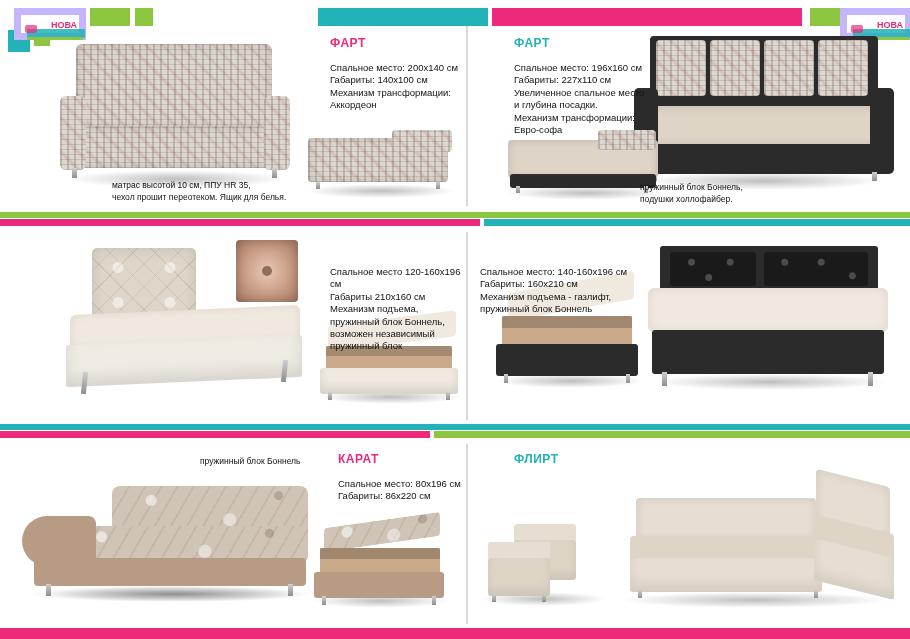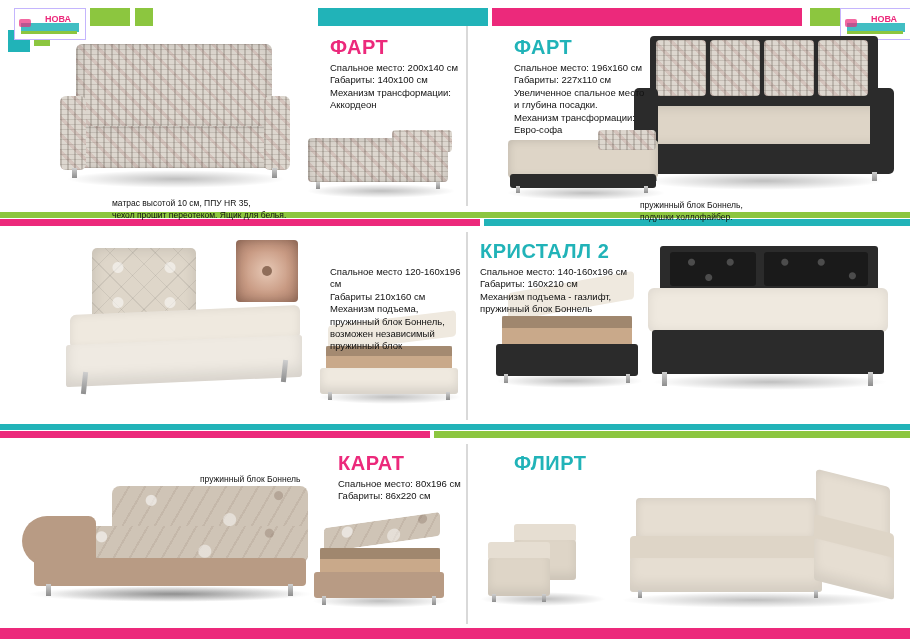--- a/index.html
+++ b/index.html
@@ -95,32 +95,32 @@
   .vline-3 {
     left: 466px; top: 444px; width: 2px; height: 180px;
     background: #d9d9d9;
   }
 
   
   .logo {
     position: absolute;
     width: 72px;
     height: 32px;
-    border: 1px solid #c4b5fd;
+    border: 7px solid #c4b5fd;
     background: #ffffff;
     box-sizing: border-box;
   }
   .logo-left { left: 14px; top: 8px; }
   .logo-right { left: 840px; top: 8px; }
   .logo svg { display: block; }
 
   
   .title {
     position: absolute;
-    font-size: 20px;
+    font-size: 12px;
     font-weight: bold;
     letter-spacing: 0.5px;
     white-space: nowrap;
   }
   .title.pink { color: #ec297b; }
   .title.teal { color: #21b3b8; }
 
   .specs {
     position: absolute;
     font-size: 9.5px;
@@ -128,21 +128,20 @@
     color: #111111;
     white-space: pre-line;
   }
 
   .note {
     position: absolute;
     font-size: 8.5px;
     line-height: 11.5px;
     color: #111111;
     white-space: pre-line;
-    margin-top: 18px;
   }
 
   
   .art { position: absolute; }
 
   
   .shadow {
     position: absolute;
     border-radius: 50%;
     background: radial-gradient(ellipse at center, rgba(0,0,0,0.25) 0%, rgba(0,0,0,0) 70%);
@@ -357,21 +356,20 @@
   <div class="art" style="left:488px; top:282px; width:162px; height:110px;">
     <div class="shadow" style="left:8px; top:92px; width:148px; height:14px;"></div>
     <div class="cream" style="position:absolute; left:20px; top:0px; width:126px; height:28px; border-radius:4px; transform: skewY(-10deg);"></div>
     <div class="tan" style="position:absolute; left:14px; top:34px; width:130px; height:34px; border-radius:2px;"></div>
     <div style="position:absolute; left:14px; top:34px; width:130px; height:12px; background:rgba(0,0,0,0.2);"></div>
     <div class="dark" style="position:absolute; left:8px; top:62px; width:142px; height:32px; border-radius:3px;"></div>
     <div class="leg" style="left:16px; top:92px; width:4px; height:9px;"></div>
     <div class="leg" style="left:138px; top:92px; width:4px; height:9px;"></div>
   </div>
 
-  <div class="title teal" style="left:480px; top:240px;">КРИСТАЛЛ 2</div>
   <div class="specs" style="left:480px; top:266px; width:156px;">Спальное место: 140-160x196 см
 Габариты: 160x210 см
 Механизм подъема - газлифт,
 пружинный блок Боннель</div>
 
   <div class="art" style="left:16px; top:486px; width:300px; height:120px;">
     <div class="shadow" style="left:10px; top:100px; width:280px; height:16px;"></div>
 
     <div class="fabric-floral" style="position:absolute; left:96px; top:0px; width:196px; height:48px; border-radius:8px 8px 0 0;"></div>
 

